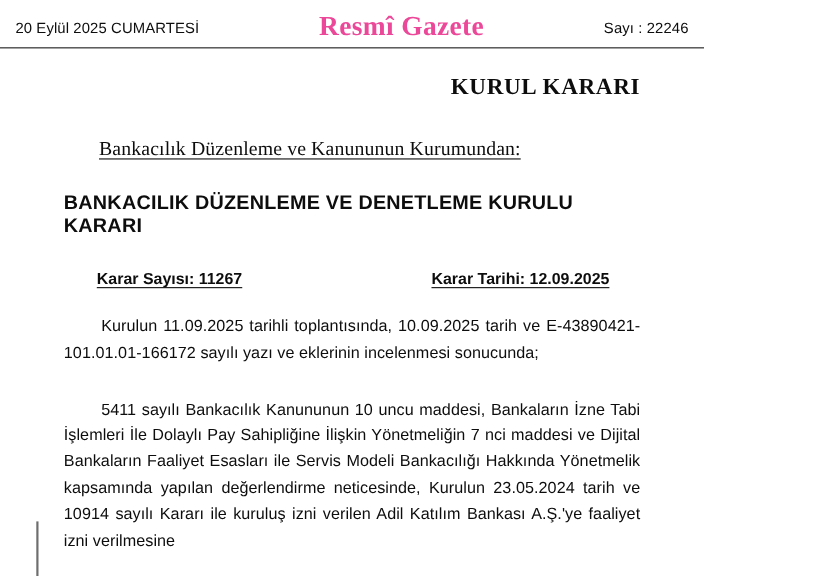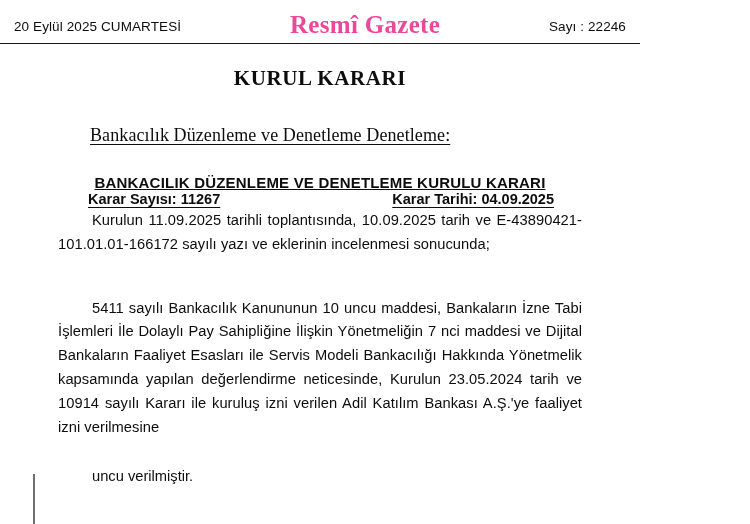--- a/index.html
+++ b/index.html
@@ -53,72 +53,72 @@
   
   .content {
     padding: 0 58px 0 58px;
     box-sizing: border-box;
   }
 
   .doc-heading {
     font-family: "Liberation Serif", serif;
     font-size: 21px;
     font-weight: bold;
-    text-align: center;
+    text-align: right;
     letter-spacing: 0.6px;
     margin-top: 22px;
   }
 
   .authority {
     font-family: "Liberation Serif", serif;
     font-size: 18px;
     margin-top: 34px;
     margin-left: 32px;
     text-decoration: underline;
     text-underline-offset: 2.5px;
     letter-spacing: 0.1px;
   }
 
   .decision-title {
-    font-size: 15px;
+    font-size: 18px;
     font-weight: bold;
-    text-align: center;
+    text-align: left;
     margin-top: 28px;
     letter-spacing: 0.2px;
-    text-decoration: underline;
   }
 
   .meta-row {
     display: flex;
     justify-content: space-between;
     align-items: baseline;
+    margin-top: 30px;
     padding: 0 28px 0 30px;
     box-sizing: border-box;
   }
   .meta-item {
     font-size: 14.5px;
     font-weight: bold;
     text-decoration: underline;
     text-underline-offset: 2.5px;
     white-space: nowrap;
   }
 
   .para {
     font-size: 14.7px;
     line-height: 1.62;
     text-align: justify;
     text-justify: inter-word;
-    margin-top: 2px;
+    margin-top: 24px;
     letter-spacing: 0.05px;
   }
   .para.indent {
     text-indent: 34px;
   }
   .para.tight {
-    margin-top: 40px;
+    margin-top: 28px;
   }
   .closing {
     font-size: 14.7px;
     margin-top: 28px;
     text-indent: 34px;
   }
 
   
   .edge-rule {
     position: absolute;
@@ -137,27 +137,27 @@
   <div class="masthead">
     <div class="masthead-date">20 Eylül 2025 CUMARTESİ</div>
     <div class="masthead-title" style="color: #ec4899;">Resmî Gazete</div>
     <div class="masthead-issue">Sayı : 22246</div>
   </div>
 
   <div class="content">
 
     <div class="doc-heading">KURUL KARARI</div>
 
-    <div class="authority">Bankacılık Düzenleme ve Denetleme Denetleme:</div>
+    <div class="authority">Bankacılık Düzenleme ve Kanununun Kurumundan:</div>
 
     <div class="decision-title">BANKACILIK DÜZENLEME VE DENETLEME KURULU KARARI</div>
 
     <div class="meta-row">
       <div class="meta-item">Karar Sayısı: 11267</div>
-      <div class="meta-item">Karar Tarihi: 04.09.2025</div>
+      <div class="meta-item">Karar Tarihi: 12.09.2025</div>
     </div>
 
     <p class="para indent">Kurulun 11.09.2025 tarihli toplantısında, 10.09.2025 tarih ve E-43890421-101.01.01-166172 sayılı yazı ve eklerinin incelenmesi sonucunda;</p>
 
     <p class="para indent tight">5411 sayılı Bankacılık Kanununun 10 uncu maddesi, Bankaların İzne Tabi İşlemleri İle Dolaylı Pay Sahipliğine İlişkin Yönetmeliğin 7 nci maddesi ve Dijital Bankaların Faaliyet Esasları ile Servis Modeli Bankacılığı Hakkında Yönetmelik kapsamında yapılan değerlendirme neticesinde, Kurulun 23.05.2024 tarih ve 10914 sayılı Kararı ile kuruluş izni verilen Adil Katılım Bankası A.Ş.'ye faaliyet izni verilmesine</p>
 
     <div class="closing">uncu verilmiştir.</div>
 
   </div>
 

